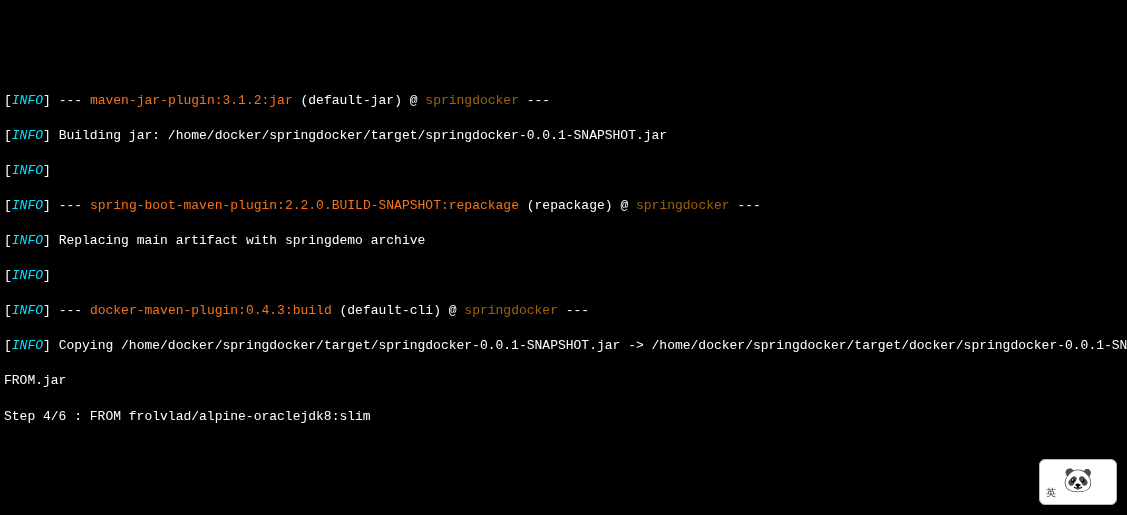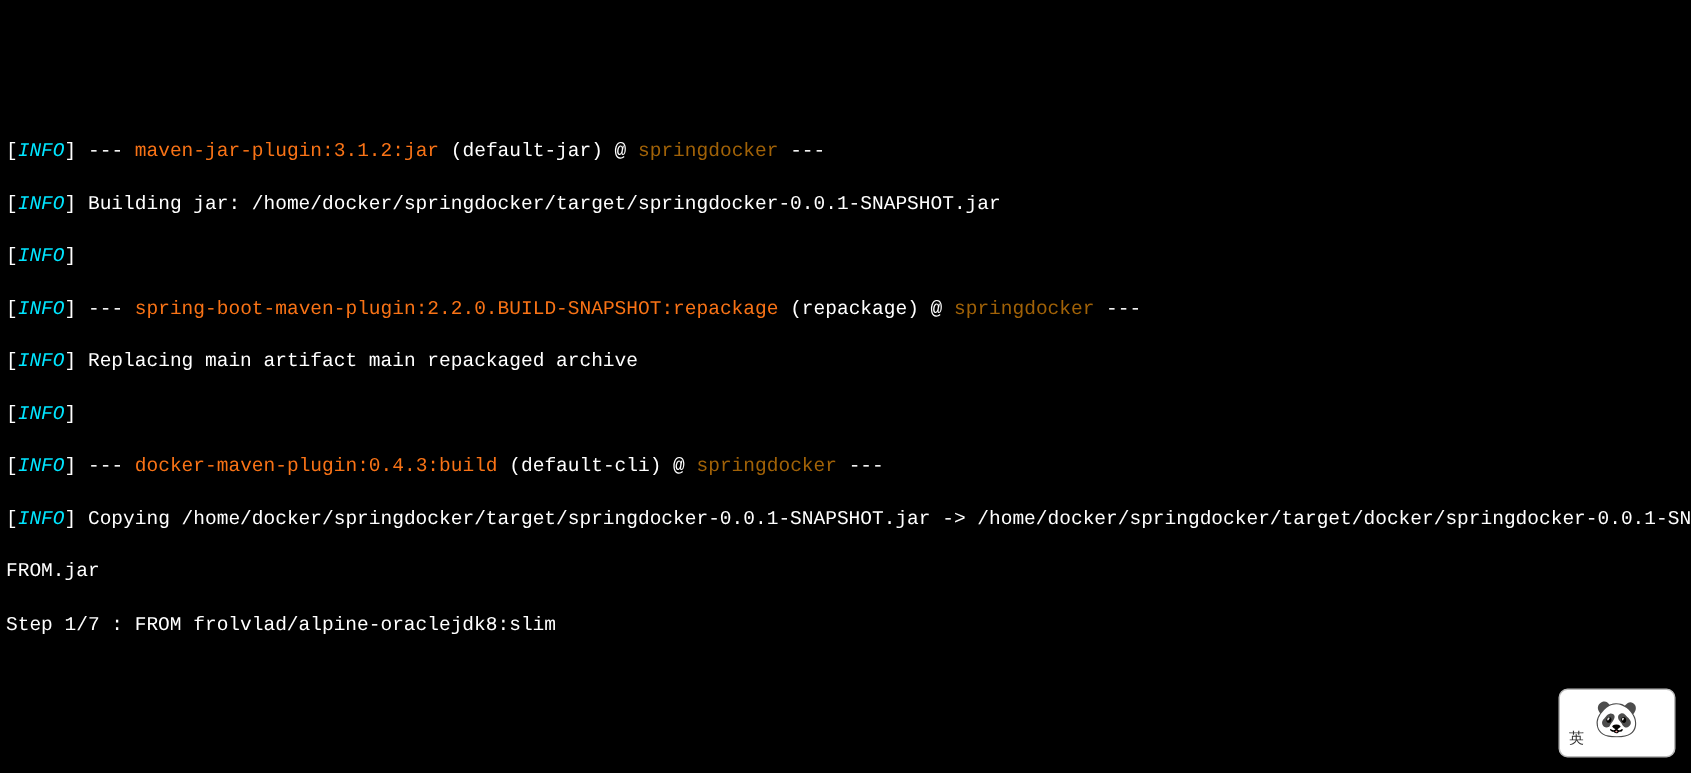--- a/index.html
+++ b/index.html
@@ -41,26 +41,26 @@
 </head>
 <body>
 
 
 
 <div>
 <span class="line"><span class="c-white">[</span><span class="c-cyan">INFO</span><span class="c-white">]</span> <span class="c-white">--- </span><span class="c-green">maven-jar-plugin:3.1.2:jar</span><span class="c-white"> (default-jar)</span><span class="c-white"> @ </span><span class="c-teal">springdocker</span><span class="c-white"> ---</span></span>
 <span class="line"><span class="c-white">[</span><span class="c-cyan">INFO</span><span class="c-white">]</span><span class="c-white"> Building jar: /home/docker/springdocker/target/springdocker-0.0.1-SNAPSHOT.jar</span></span>
 <span class="line"><span class="c-white">[</span><span class="c-cyan">INFO</span><span class="c-white">]</span></span>
 <span class="line"><span class="c-white">[</span><span class="c-cyan">INFO</span><span class="c-white">]</span> <span class="c-white">--- </span><span class="c-green">spring-boot-maven-plugin:2.2.0.BUILD-SNAPSHOT:repackage</span><span class="c-white"> (repackage)</span><span class="c-white"> @ </span><span class="c-teal">springdocker</span><span class="c-white"> ---</span></span>
-<span class="line"><span class="c-white">[</span><span class="c-cyan">INFO</span><span class="c-white">]</span><span class="c-white"> Replacing main artifact main repackaged archive</span></span>
+<span class="line"><span class="c-white">[</span><span class="c-cyan">INFO</span><span class="c-white">]</span><span class="c-white"> Replacing main artifact with springdemo archive</span></span>
 <span class="line"><span class="c-white">[</span><span class="c-cyan">INFO</span><span class="c-white">]</span></span>
 <span class="line"><span class="c-white">[</span><span class="c-cyan">INFO</span><span class="c-white">]</span> <span class="c-white">--- </span><span class="c-green">docker-maven-plugin:0.4.3:build</span><span class="c-white"> (default-cli)</span><span class="c-white"> @ </span><span class="c-teal">springdocker</span><span class="c-white"> ---</span></span>
 <span class="line"><span class="c-white">[</span><span class="c-cyan">INFO</span><span class="c-white">]</span><span class="c-white"> Copying /home/docker/springdocker/target/springdocker-0.0.1-SNAPSHOT.jar -&gt; /home/docker/springdocker/target/docker/springdocker-0.0.1-SNA</span></span>
 <span class="line"><span class="c-white">FROM.jar</span></span>
-<span class="line"><span class="c-white">Step 1/7 : FROM frolvlad/alpine-oraclejdk8:slim</span></span>
+<span class="line"><span class="c-white">Step 4/6 : FROM frolvlad/alpine-oraclejdk8:slim</span></span>
 <span class="line"> </span>
 
 
 
 
 
 
 
 
 

